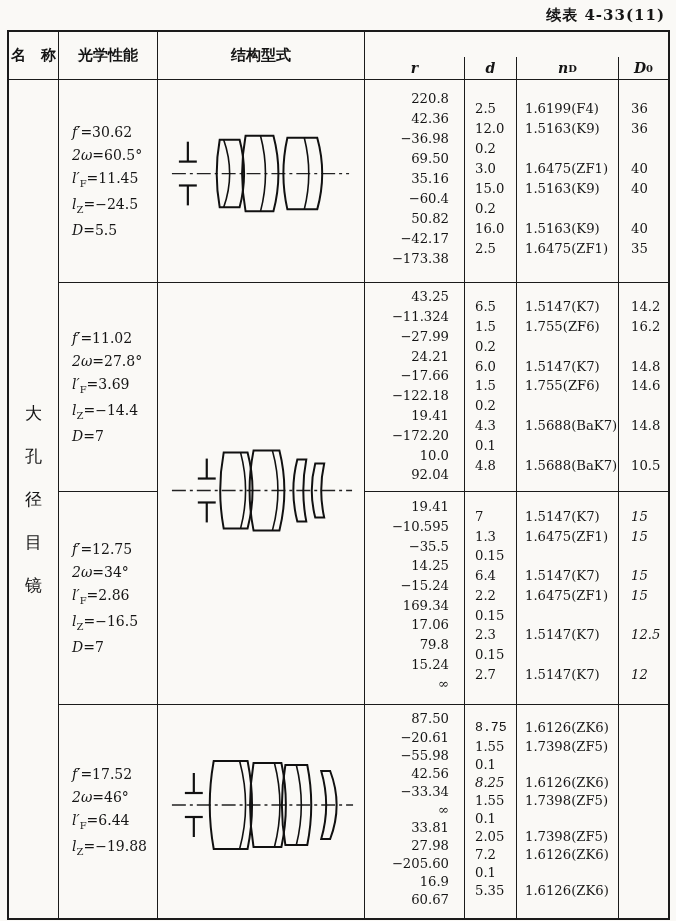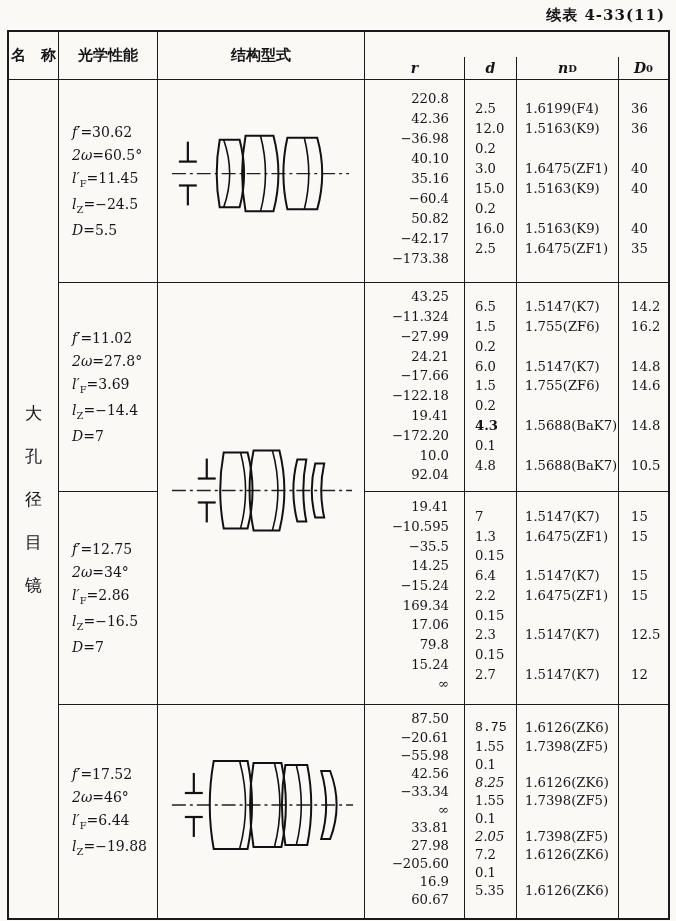--- a/index.html
+++ b/index.html
@@ -162,21 +162,21 @@
         <path class="cm" d="M139,60 Q149,100 139,140"></path>
         <path class="ln" d="M164,66 Q174,100 164,134 L173,134 Q186,100 173,66 Z"></path>
       </svg>
     </div>
 
     <div class="cell pcol r-col" style="grid-row:3;grid-column:4">
         <div class="col-inner" style="padding-top: 9px;">
           <div class="prow" style="height: 20px;">220.8</div>
           <div class="prow" style="height: 20px;">42.36</div>
           <div class="prow" style="height: 20px;">−36.98</div>
-          <div class="prow" style="height: 20px;">40.10</div>
+          <div class="prow" style="height: 20px;">69.50</div>
           <div class="prow" style="height: 20px;">35.16</div>
           <div class="prow" style="height: 20px;">−60.4</div>
           <div class="prow" style="height: 20px;">50.82</div>
           <div class="prow" style="height: 20px;">−42.17</div>
           <div class="prow" style="height: 20px;">−173.38</div>
         </div>
       </div>
     <div class="cell pcol d-col" style="grid-row:3;grid-column:5">
         <div class="col-inner" style="padding-top: 19px;">
           <div class="prow" style="height: 20px;">2.5</div>
@@ -229,21 +229,21 @@
         </div>
       </div>
     <div class="cell pcol d-col" style="grid-row:4;grid-column:5">
         <div class="col-inner" style="padding-top: 13.9px;">
           <div class="prow" style="height: 19.8px;">6.5</div>
           <div class="prow" style="height: 19.8px;">1.5</div>
           <div class="prow" style="height: 19.8px;">0.2</div>
           <div class="prow" style="height: 19.8px;">6.0</div>
           <div class="prow" style="height: 19.8px;">1.5</div>
           <div class="prow" style="height: 19.8px;">0.2</div>
-          <div class="prow" style="height: 19.8px; font-weight: bold;">4.3</div>
+          <div class="prow" style="height: 19.8px;">4.3</div>
           <div class="prow" style="height: 19.8px;">0.1</div>
           <div class="prow" style="height: 19.8px;">4.8</div>
         </div>
       </div>
     <div class="cell pcol nd-col" style="grid-row:4;grid-column:6">
         <div class="col-inner" style="padding-top: 13.9px;">
           <div class="prow" style="height: 19.8px;">1.5147(K7)</div>
           <div class="prow" style="height: 19.8px;">1.755(ZF6)</div>
           <div class="prow" style="height: 19.8px;"></div>
           <div class="prow" style="height: 19.8px;">1.5147(K7)</div>
@@ -302,21 +302,21 @@
           <div class="prow" style="height: 19.7px;"></div>
           <div class="prow" style="height: 19.7px;">1.5147(K7)</div>
           <div class="prow" style="height: 19.7px;">1.6475(ZF1)</div>
           <div class="prow" style="height: 19.7px;"></div>
           <div class="prow" style="height: 19.7px;">1.5147(K7)</div>
           <div class="prow" style="height: 19.7px;"></div>
           <div class="prow" style="height: 19.7px;">1.5147(K7)</div>
         </div>
       </div>
     <div class="cell pcol d0-col no-r" style="grid-row:5;grid-column:7">
-        <div class="col-inner" style="padding-top: 14.85px;">
+        <div class="col-inner" style="padding-top: 14.85px; font-style: italic;">
           <div class="prow" style="height: 19.7px;">15</div>
           <div class="prow" style="height: 19.7px;">15</div>
           <div class="prow" style="height: 19.7px;"></div>
           <div class="prow" style="height: 19.7px;">15</div>
           <div class="prow" style="height: 19.7px;">15</div>
           <div class="prow" style="height: 19.7px;"></div>
           <div class="prow" style="height: 19.7px;">12.5</div>
           <div class="prow" style="height: 19.7px;"></div>
           <div class="prow" style="height: 19.7px;">12</div>
         </div>
@@ -338,21 +338,21 @@
         </div>
       </div>
     <div class="cell pcol d-col no-b" style="grid-row:6;grid-column:5">
         <div class="col-inner" style="padding-top: 14.05px;">
           <div class="prow" style="height: 18.1px; font-family: Liberation Mono, monospace;">8.75</div>
           <div class="prow" style="height: 18.1px;">1.55</div>
           <div class="prow" style="height: 18.1px;">0.1</div>
           <div class="prow" style="height: 18.1px; font-style: italic;">8.25</div>
           <div class="prow" style="height: 18.1px;">1.55</div>
           <div class="prow" style="height: 18.1px;">0.1</div>
-          <div class="prow" style="height: 18.1px; font-style: italic;">2.05</div>
+          <div class="prow" style="height: 18.1px;">2.05</div>
           <div class="prow" style="height: 18.1px;">7.2</div>
           <div class="prow" style="height: 18.1px;">0.1</div>
           <div class="prow" style="height: 18.1px;">5.35</div>
         </div>
       </div>
     <div class="cell pcol nd-col no-b" style="grid-row:6;grid-column:6">
         <div class="col-inner" style="padding-top: 14.05px;">
           <div class="prow" style="height: 18.1px;">1.6126(ZK6)</div>
           <div class="prow" style="height: 18.1px;">1.7398(ZF5)</div>
           <div class="prow" style="height: 18.1px;"></div>

